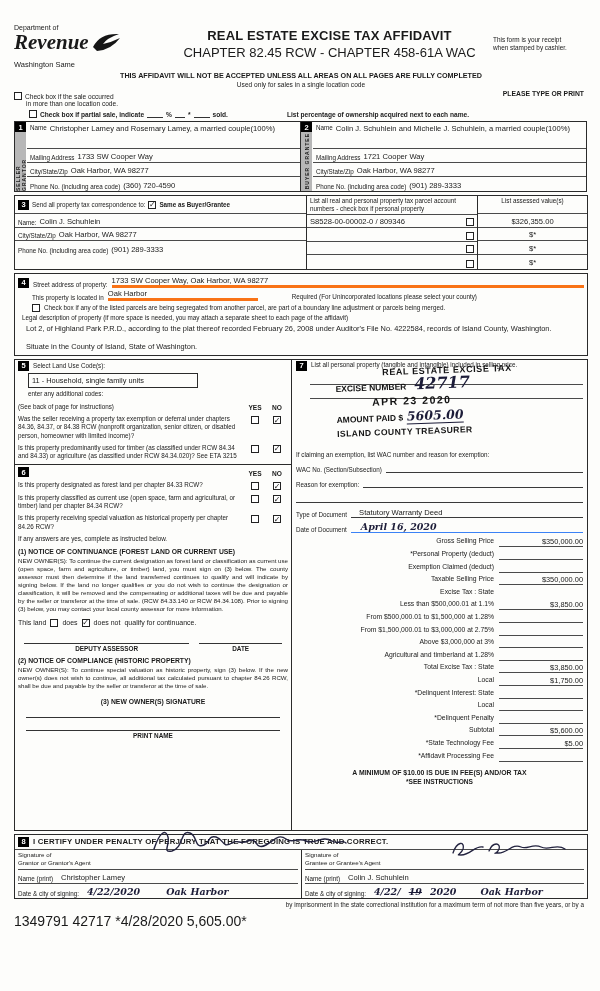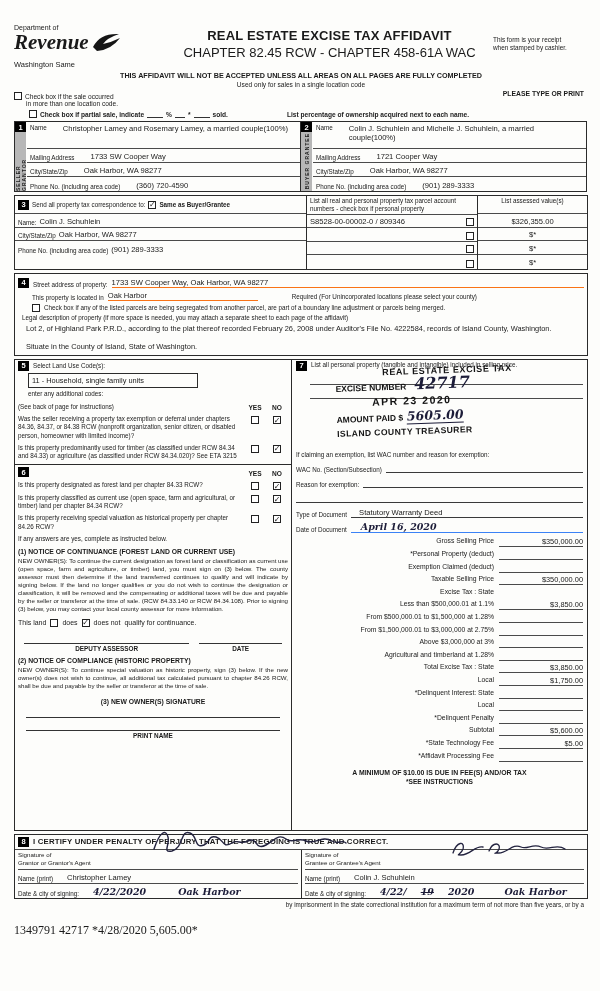--- a/index.html
+++ b/index.html
@@ -5,21 +5,21 @@
   *{box-sizing:border-box;margin:0;padding:0}
   html,body{background:#ffffff}
   body{width:600px;font-family:"Liberation Sans","DejaVu Sans",sans-serif;color:#1a1a1a}
   .page{width:600px;height:991px;background:#fdfdfb;position:relative;padding:24px 12px 0 14px;overflow:hidden}
   .row{display:flex}
   .bold{font-weight:bold}
   .tiny{font-size:6.3px;line-height:1.25}
   .lbl{font-size:6.3px;white-space:nowrap}
   .val{font-size:7.6px}
   .bordered{border:1px solid #2b2b2b}
-  .uline{border-bottom:1px solid #f97316}
+  .uline{border-bottom:3px solid #f97316}
   .hand{font-family:"DejaVu Serif",serif;font-style:italic;font-weight:600;font-size:9.5px;color:#1c1c38}
   .strike{text-decoration:line-through}
   .numbox{display:inline-flex;align-items:center;justify-content:center;background:#000;color:#fff;min-width:11px;height:10px;font-size:7.5px;font-weight:bold;flex:0 0 auto}
   .cb{display:inline-flex;align-items:center;justify-content:center;width:8px;height:8px;border:1px solid #222;font-size:8px;font-weight:bold;line-height:7px;flex:0 0 auto;background:#fff}
   .blank{display:inline-block;border-bottom:1px solid #333;height:7px}
   
   .hdr{display:flex;margin-bottom:2px}
   .logo{width:152px;position:relative}
   .dept-small{font-size:7px}
   .dept-big{font-family:"Liberation Serif","DejaVu Serif",serif;font-style:italic;font-weight:bold;font-size:21px;line-height:1;display:inline-block}
@@ -36,21 +36,21 @@
   .chkline{display:flex;align-items:center;gap:3px}
   .chkindent{margin-left:12px;font-size:6.6px}
   .partialrow{display:flex;align-items:flex-end;gap:3px;margin-top:3px}
   
   .parties{display:flex}
   .party{position:relative;width:50%;border:1px solid #2b2b2b;padding-left:12px;background:#fdfdfb}
   .party.buyer{margin-left:-1px}
   .vband{position:absolute;top:10px;left:0;bottom:0;width:11px;background:#b7b7b7;display:flex;align-items:center;justify-content:center}
   .vband span{writing-mode:vertical-rl;transform:rotate(180deg);font-size:5px;font-weight:bold;letter-spacing:1px;color:#1d1d1d}
   .pnum{position:absolute;top:0;left:0}
-  .frow{display:flex;align-items:flex-end;gap:16px;border-bottom:1px solid #4a4a4a;min-height:14px;padding:1px 3px}
+  .frow{display:flex;align-items:flex-end;gap:3px;border-bottom:1px solid #4a4a4a;min-height:14px;padding:1px 3px}
   .frow:last-child{border-bottom:none}
   .namerow{min-height:27px;align-items:flex-start;padding-top:2px}
   
   .s3{display:flex;margin-top:3px;position:relative}
   .s3L{width:292px;border-right:1px solid #2b2b2b}
   .s3M{width:170px}
   .s3R{flex:1;border-left:1px solid #2b2b2b}
   .s3head{min-height:18px;border-bottom:1px solid #4a4a4a;padding:1px 3px;display:flex;align-items:flex-start;gap:3px}
   .s3row{display:flex;align-items:flex-end;gap:3px;border-bottom:1px solid #4a4a4a;min-height:13.5px;padding:1px 3px}
   .s3row:last-child{border-bottom:none}
@@ -103,28 +103,28 @@
   .seeinst{font-size:6.6px;font-weight:bold;text-align:center;margin-top:2px}
   
   .s8{margin-top:3px;position:relative}
   .s8head{display:flex;align-items:center;gap:4px;padding:2px 3px;min-height:13px}
   .certify{font-size:7.8px;font-weight:bold;letter-spacing:.2px}
   .s8body{display:flex;border-top:1px solid #4a4a4a}
   .s8col{width:50%;padding:0 3px}
   .s8col.right{border-left:1px solid #2b2b2b}
   .sigrow{border-bottom:1px solid #4a4a4a;min-height:20px;padding:1px 0}
   .siglbl{font-size:6.2px;line-height:1.3}
-  .s8row{display:flex;align-items:flex-end;gap:14px;border-bottom:1px solid #4a4a4a;min-height:14px;padding:1px 0}
+  .s8row{display:flex;align-items:flex-end;gap:8px;border-bottom:1px solid #4a4a4a;min-height:14px;padding:1px 0}
   .s8row:last-child{border-bottom:none}
   .sigsvg{position:absolute}
   .sig-grantor{top:-12px;left:135px}
   .sig-grantee{top:2px;right:18px}
   
   .perjury{font-size:6.3px;text-align:right;margin-top:2px;padding-right:4px}
-  .receipt{font-family:Liberation Serif, serif;font-size:12px;margin-top:15px}
+  .receipt{font-family:Liberation Sans, sans-serif;font-size:14px;margin-top:5px}
 </style>
 </head>
 <body>
 
 <div class="page">
 
   <div class="hdr">
     <div class="logo">
       <div class="dept-small">Department of</div>
       <div>

